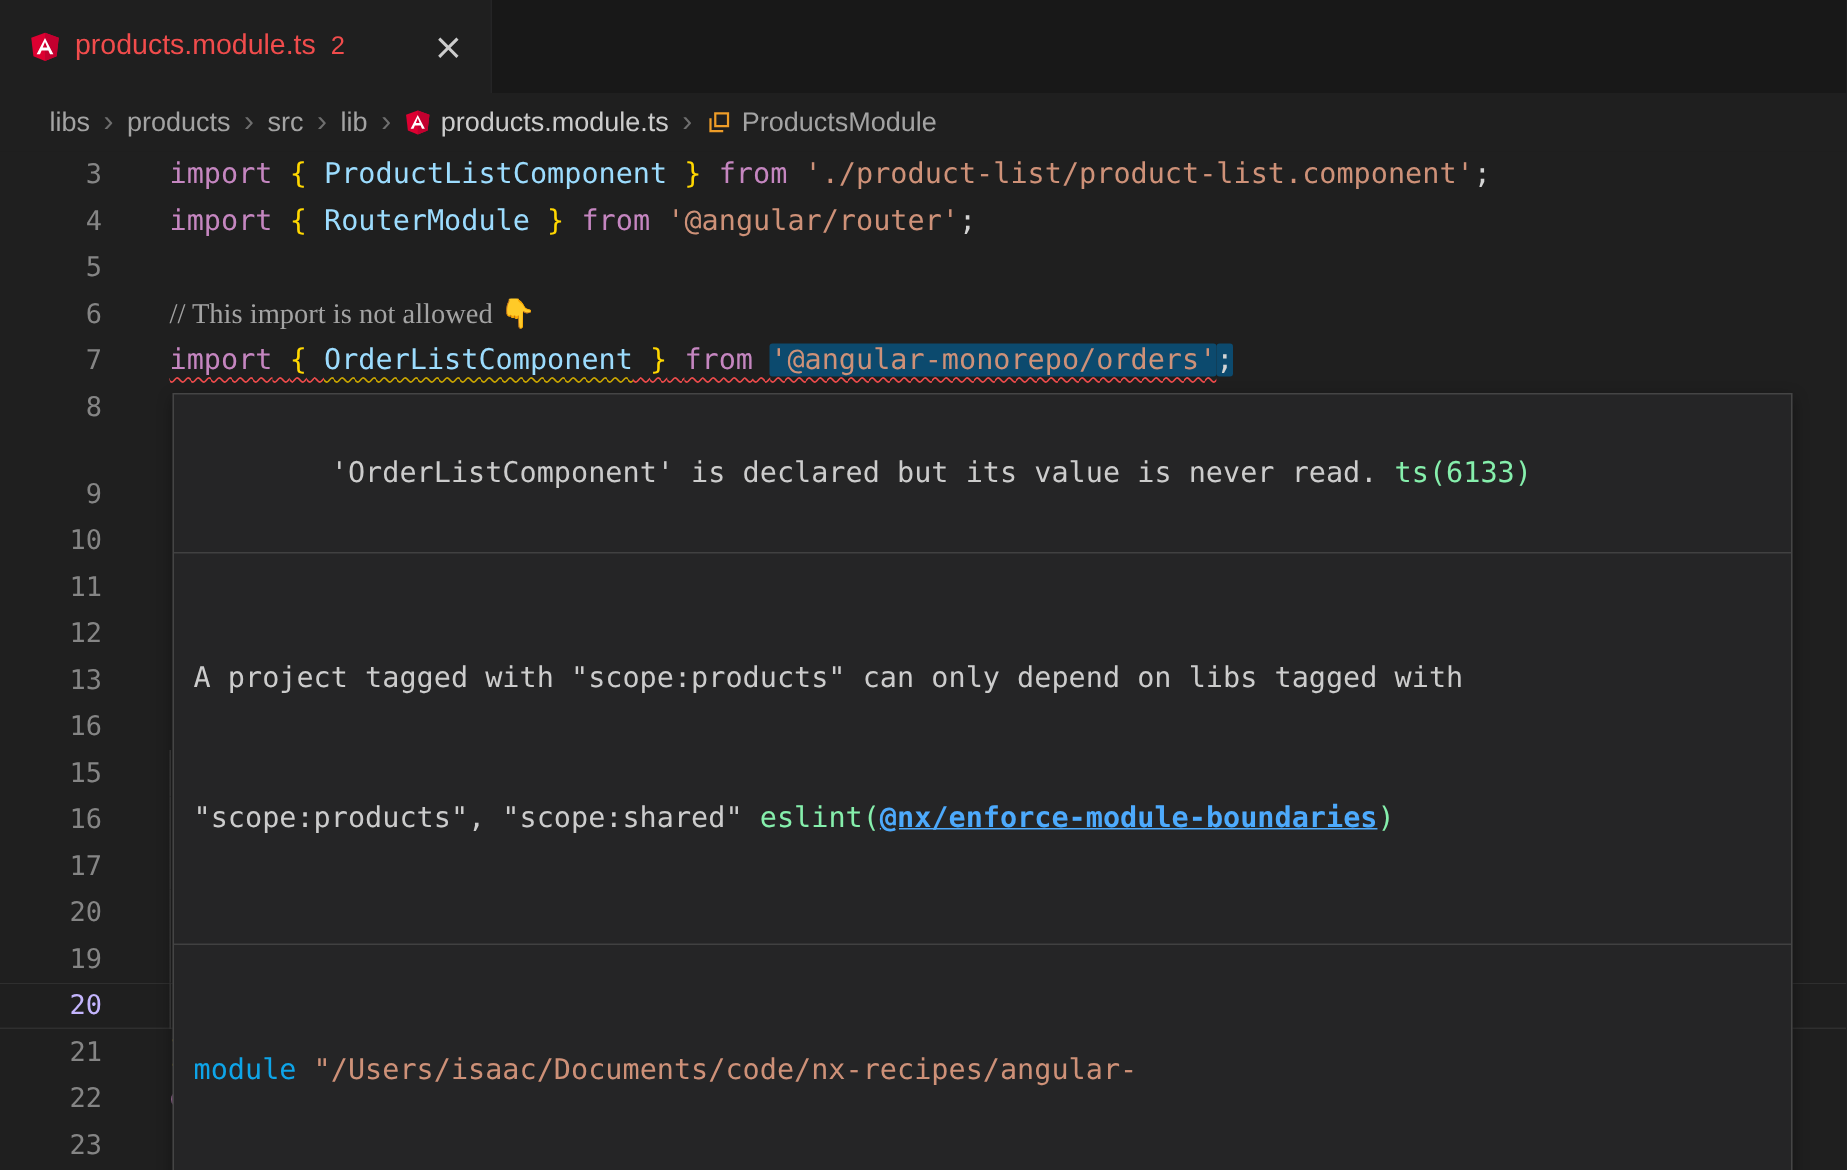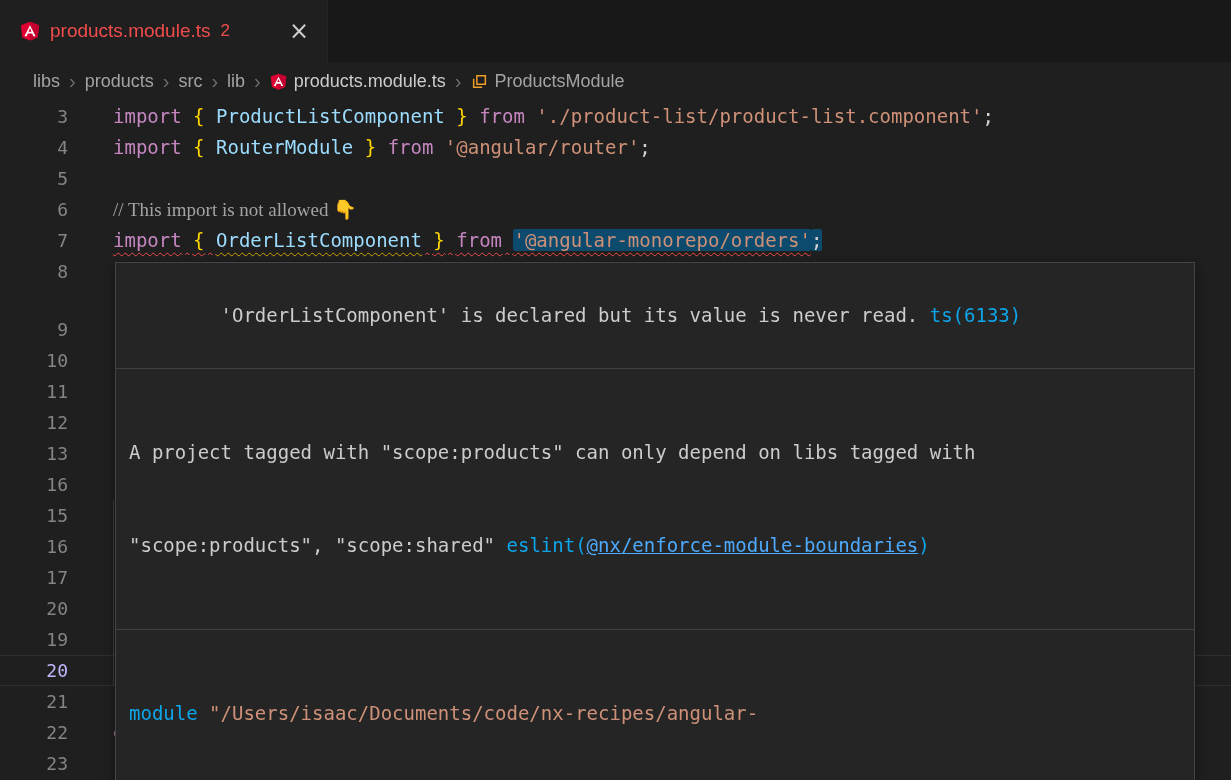--- a/index.html
+++ b/index.html
@@ -52,24 +52,24 @@
   .sq-red    { text-decoration:underline wavy #F14C4C; text-decoration-thickness:1.3px; text-underline-offset:5px; }
   .sq-yellow { text-decoration:underline wavy #CCA700; text-decoration-thickness:1.3px; text-underline-offset:5px; }
   .hl { background:#0c4a6e; border-radius:2px; }
   .blame { color:#6b6b6b; margin-left:70px; font-size:18px; }
 
   
   .hover-popup { position:absolute; left:115px; top:161px; width:1080px;
                  background:#252526; border:1px solid #454545; z-index:5;
                  box-shadow:0 3px 10px rgba(0,0,0,0.4); font-size:19px; color:#cccccc; }
   .hp-sec { padding:6px 13px; line-height:31px; white-space:pre-wrap; border-bottom:1px solid #414141; }
-  .hp-dim { color:#0ea5e9;margin-top:46px; }
+  .hp-dim { color:#86efac;margin-top:46px; }
   .hp-kw  { color:#0ea5e9; }
   .hp-str { color:#CE9178; }
-  .hp-link { color:#4daafc; text-decoration:underline; cursor:pointer; }
+  .hp-link { color:#4daafc; text-decoration:underline; cursor:pointer;font-weight:bold; }
 </style>
 </head>
 <body>
 
 <div>
 
   <div class="tabbar">
     <div class="tab">
       <span class="tab-icon">
         <svg viewBox="0 0 24 24">

